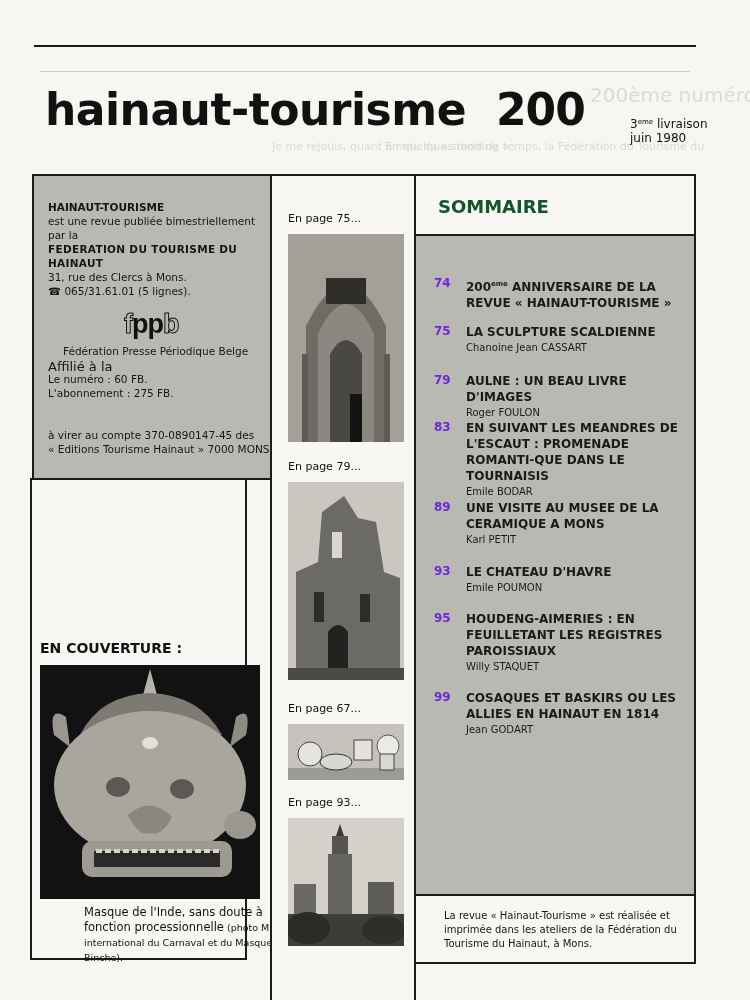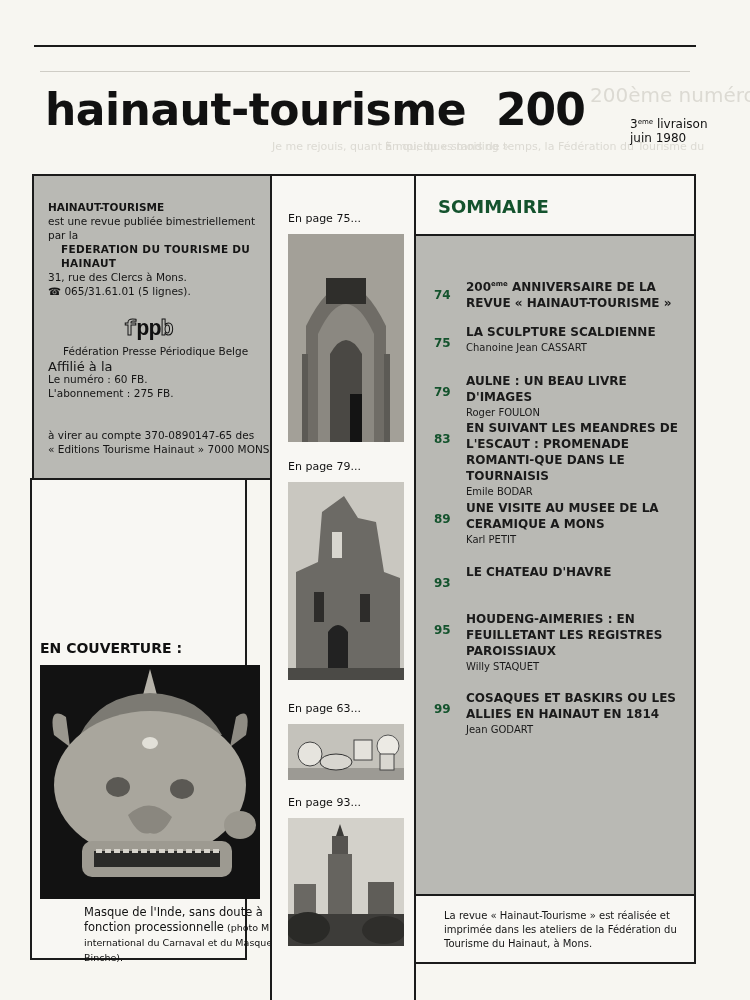--- a/index.html
+++ b/index.html
@@ -21,39 +21,39 @@
 
     .box { position: absolute; border: 2px solid #1b1b1b; box-sizing: border-box; }
     .gray { background: #b9b9b4; }
     .white { background: #f8f7f3; }
 
     
     #info-box { left: 32px; top: 174px; width: 240px; height: 306px; }
     #cover-box { left: 30px; top: 478px; width: 217px; height: 482px; border-top: 2px solid #1b1b1b; }
     .info-text { position: absolute; left: 14px; font-size: 10.5px; line-height: 14px; color: #151515; }
     .info-head { font-weight: bold; }
-    .fppb-logo { position: absolute; left: 90px; top: 141px; font-size: 22px; font-weight: bold; letter-spacing: -1px; color: #111; font-family: Liberation Mono, monospace; }
+    .fppb-logo { position: absolute; left: 90px; top: 133px; font-size: 27px; font-weight: bold; letter-spacing: -1px; color: #111; font-family: Liberation Sans, sans-serif; }
     .fppb-logo .outline { color: #b9b9b4; -webkit-text-stroke: 1px #111; }
 
     .cover-label { position: absolute; left: 8px; top: 160px; font-size: 14px; font-weight: bold; color: #111; }
     .cover-photo { position: absolute; left: 8px; top: 185px; width: 220px; height: 234px; background: #111; overflow: hidden; }
     .cover-caption { position: absolute; left: 8px; top: 425px; width: 222px; font-size: 11.5px; line-height: 15px; color: #111; margin-left: 44px; }
     .cover-caption .small { font-size: 9.5px; }
 
     
     #photo-col { left: 270px; top: 174px; width: 146px; height: 898px; background: #f8f7f3; }
     .photo-label { position: absolute; left: 16px; font-size: 11px; color: #111; }
     .photo { position: absolute; left: 16px; width: 116px; overflow: hidden; }
 
     
     #sommaire-head { left: 414px; top: 174px; width: 282px; height: 62px; background: #f8f7f3; }
     .sommaire-title { position: absolute; left: 22px; top: 20px; font-size: 18px; font-weight: bold; color: #14532d; }
     #sommaire-list { left: 414px; top: 234px; width: 282px; height: 662px; }
     .toc { position: absolute; left: 0; width: 278px; }
-    .toc-page { position: absolute; left: 18px; top: 12px; font-size: 12px; font-weight: bold; color: #14532d; }
+    .toc-page { position: absolute; left: 18px; top: 0; font-size: 12px; font-weight: bold; color: #6d28d9; }
     .toc-title { position: absolute; left: 50px; top: 0; width: 226px; font-size: 12px; font-weight: bold; line-height: 16px; color: #1a1a1a; }
     .toc-title sup { font-size: 7px; vertical-align: 5px; }
     .toc-author { font-size: 10px; font-weight: normal; line-height: 15px; display: block; }
 
     #colophon { left: 414px; top: 894px; width: 282px; height: 70px; background: #f8f7f3; }
     .colophon-text { position: absolute; left: 28px; top: 13px; width: 240px; font-size: 10px; line-height: 14px; color: #151515; }
   </style>
 </head>
 <body>
 
@@ -68,30 +68,30 @@
 <div class="masthead-number">200</div>
 <div class="masthead-edition">
   <span>3</span><sup>eme</sup><span> livraison</span><br>
   <span>juin 1980</span>
 </div>
 
 <div id="info-box" class="box gray">
   <div class="info-text" style="top:24px;width:216px;">
     <div class="info-head">HAINAUT-TOURISME</div>
     <div>est une revue publiée bimestriellement par la</div>
-    <div class="info-head" style="letter-spacing:0.3px;margin-left:13px;">FEDERATION DU TOURISME DU HAINAUT</div>
+    <div class="info-head" style="letter-spacing:0.3px;">FEDERATION DU TOURISME DU HAINAUT</div>
     <div>31, rue des Clercs à Mons.</div>
     <div><span>☎</span> <span>065/31.61.01 (5 lignes).</span></div>
   </div>
   <div class="info-text" style="top:148px;font-size:13px;margin-top:36px;">Affilié à la</div>
   <div class="fppb-logo"><span class="outline">f</span>pp<span class="outline">b</span></div>
   <div class="info-text" style="top:168px;margin-left:15px;">Fédération Presse Périodique Belge</div>
   <div class="info-text" style="top:196px;">Le numéro : 60 FB.</div>
   <div class="info-text" style="top:210px;">L'abonnement : 275 FB.</div>
-  <div class="info-text" style="top:252px;width:216px;">à virer au compte 370-0890147-65 des</div>
+  <div class="info-text" style="top:252px;width:216px;">à virer au compte 370-0890147-45 des</div>
   <div class="info-text" style="top:266px;">« Editions Tourisme Hainaut » 7000 MONS</div>
 </div>
 
 <div id="cover-box" class="box white">
   <div class="cover-label">EN COUVERTURE :</div>
   <div class="cover-photo">
     <svg width="220" height="234" viewBox="0 0 220 234">
       <rect width="220" height="234" fill="#121212"></rect>
       <path d="M14 70 Q8 40 26 52 L30 82 Z" fill="#9a978e"></path>
       <path d="M206 70 Q212 40 196 52 L190 82 Z" fill="#8e8b83"></path>
@@ -132,21 +132,21 @@
     <svg width="116" height="198" viewBox="0 0 116 198">
       <rect width="116" height="198" fill="#c9c7c0"></rect>
       <path d="M8 190 L8 90 L30 80 L34 30 L56 14 L70 36 L88 40 L96 90 L112 96 L112 190 Z" fill="#6c6a65"></path>
       <rect x="44" y="50" width="10" height="26" fill="#d8d6cf"></rect>
       <rect x="26" y="110" width="10" height="30" fill="#2d2c2a"></rect>
       <path d="M40 190 L40 150 Q50 136 60 150 L60 190 Z" fill="#222"></path>
       <rect x="72" y="112" width="10" height="28" fill="#2d2c2a"></rect>
       <rect x="0" y="186" width="116" height="12" fill="#4b4a46"></rect>
     </svg>
   </div>
-  <div class="photo-label" style="top:526px;">En page 63...</div>
+  <div class="photo-label" style="top:526px;">En page 67...</div>
   <div class="photo" style="top:548px;height:56px;">
     <svg width="116" height="56" viewBox="0 0 116 56">
       <rect width="116" height="56" fill="#c4c2bb"></rect>
       <rect x="0" y="44" width="116" height="12" fill="#9c9a94"></rect>
       <ellipse cx="22" cy="30" rx="12" ry="12" fill="#e6e4de" stroke="#444" stroke-width="1"></ellipse>
       <ellipse cx="48" cy="38" rx="16" ry="8" fill="#d8d6d0" stroke="#333" stroke-width="1"></ellipse>
       <rect x="66" y="16" width="18" height="20" fill="#e4e2dc" stroke="#444" stroke-width="1"></rect>
       <ellipse cx="100" cy="22" rx="11" ry="11" fill="#eceae4" stroke="#555" stroke-width="1"></ellipse>
       <rect x="92" y="30" width="14" height="16" fill="#d9d7d1" stroke="#444" stroke-width="1"></rect>
     </svg>
@@ -187,21 +187,21 @@
   <div class="toc" style="top:184px;">
     <span class="toc-page">83</span>
     <span class="toc-title"><span>EN SUIVANT LES MEANDRES DE L'ESCAUT : PROMENADE ROMANTI-QUE DANS LE TOURNAISIS</span><span class="toc-author">Emile BODAR</span></span>
   </div>
   <div class="toc" style="top:264px;">
     <span class="toc-page">89</span>
     <span class="toc-title"><span>UNE VISITE AU MUSEE DE LA CERAMIQUE A MONS</span><span class="toc-author">Karl PETIT</span></span>
   </div>
   <div class="toc" style="top:328px;">
     <span class="toc-page">93</span>
-    <span class="toc-title"><span>LE CHATEAU D'HAVRE</span></span>
+    <span class="toc-title"><span>LE CHATEAU D'HAVRE</span><span class="toc-author">Emile POUMON</span></span>
   </div>
   <div class="toc" style="top:375px;">
     <span class="toc-page">95</span>
     <span class="toc-title"><span>HOUDENG-AIMERIES : EN FEUILLETANT LES REGISTRES PAROISSIAUX</span><span class="toc-author">Willy STAQUET</span></span>
   </div>
   <div class="toc" style="top:454px;">
     <span class="toc-page">99</span>
     <span class="toc-title"><span>COSAQUES ET BASKIRS OU LES ALLIES EN HAINAUT EN 1814</span><span class="toc-author">Jean GODART</span></span>
   </div>
 </div>

